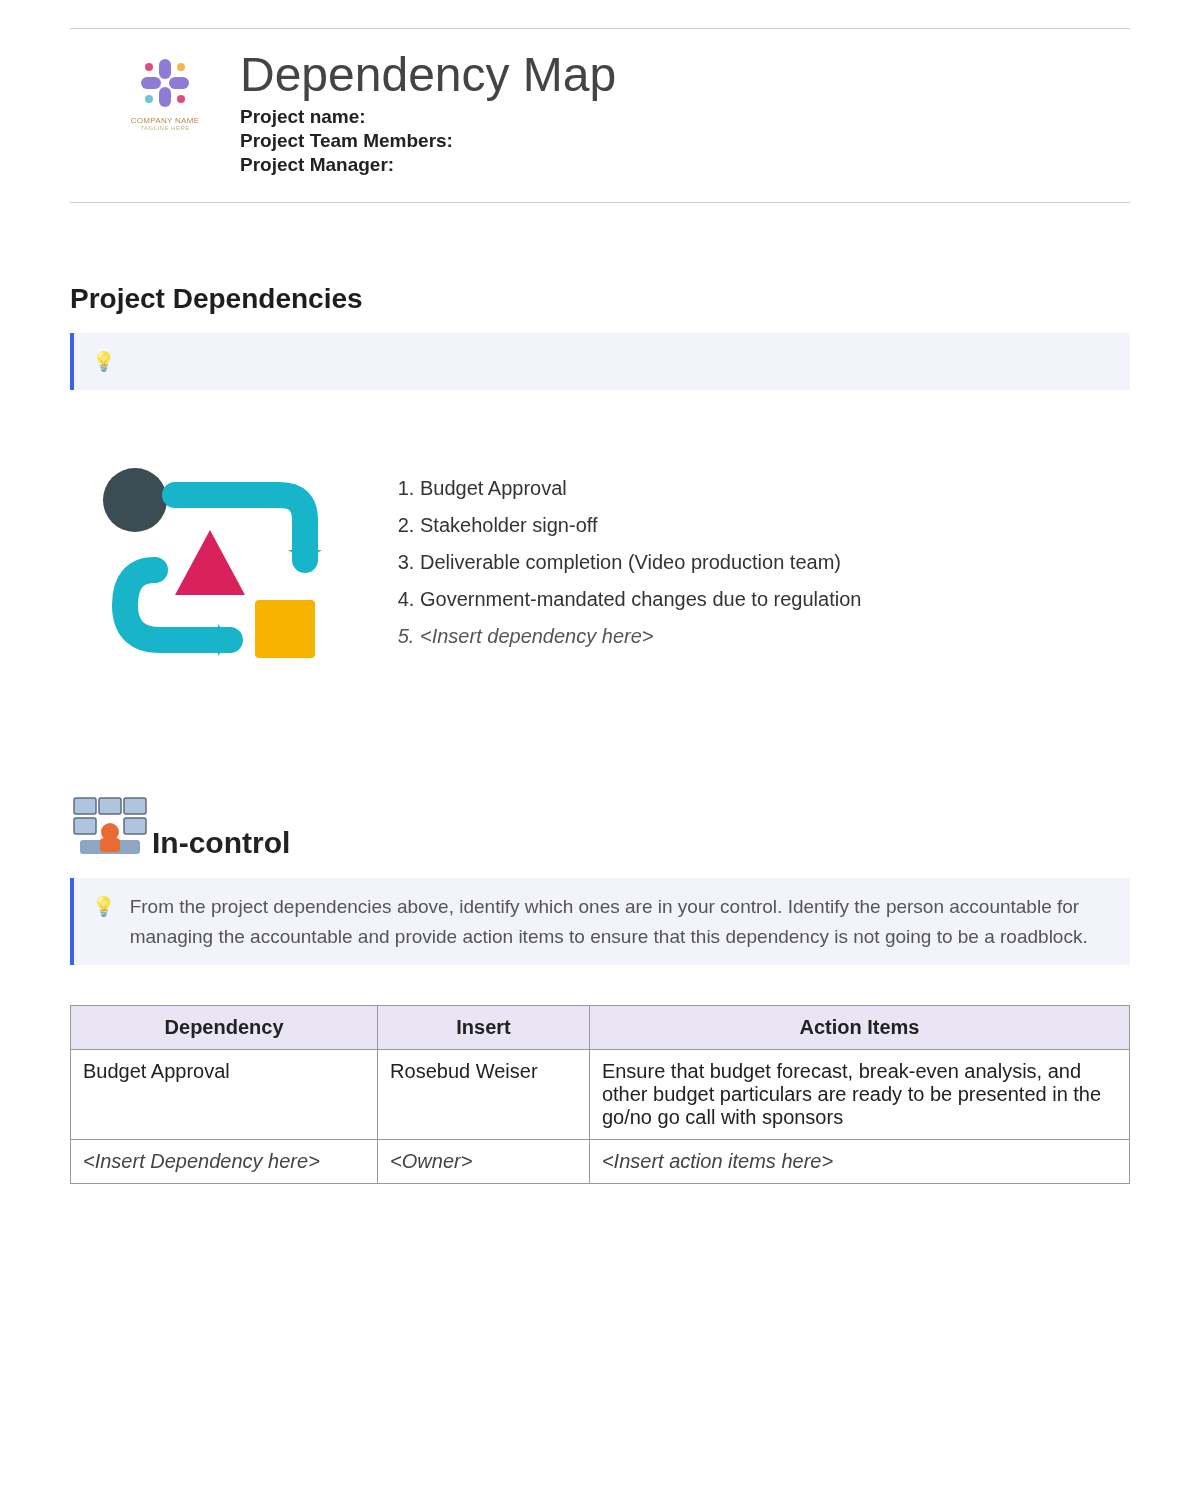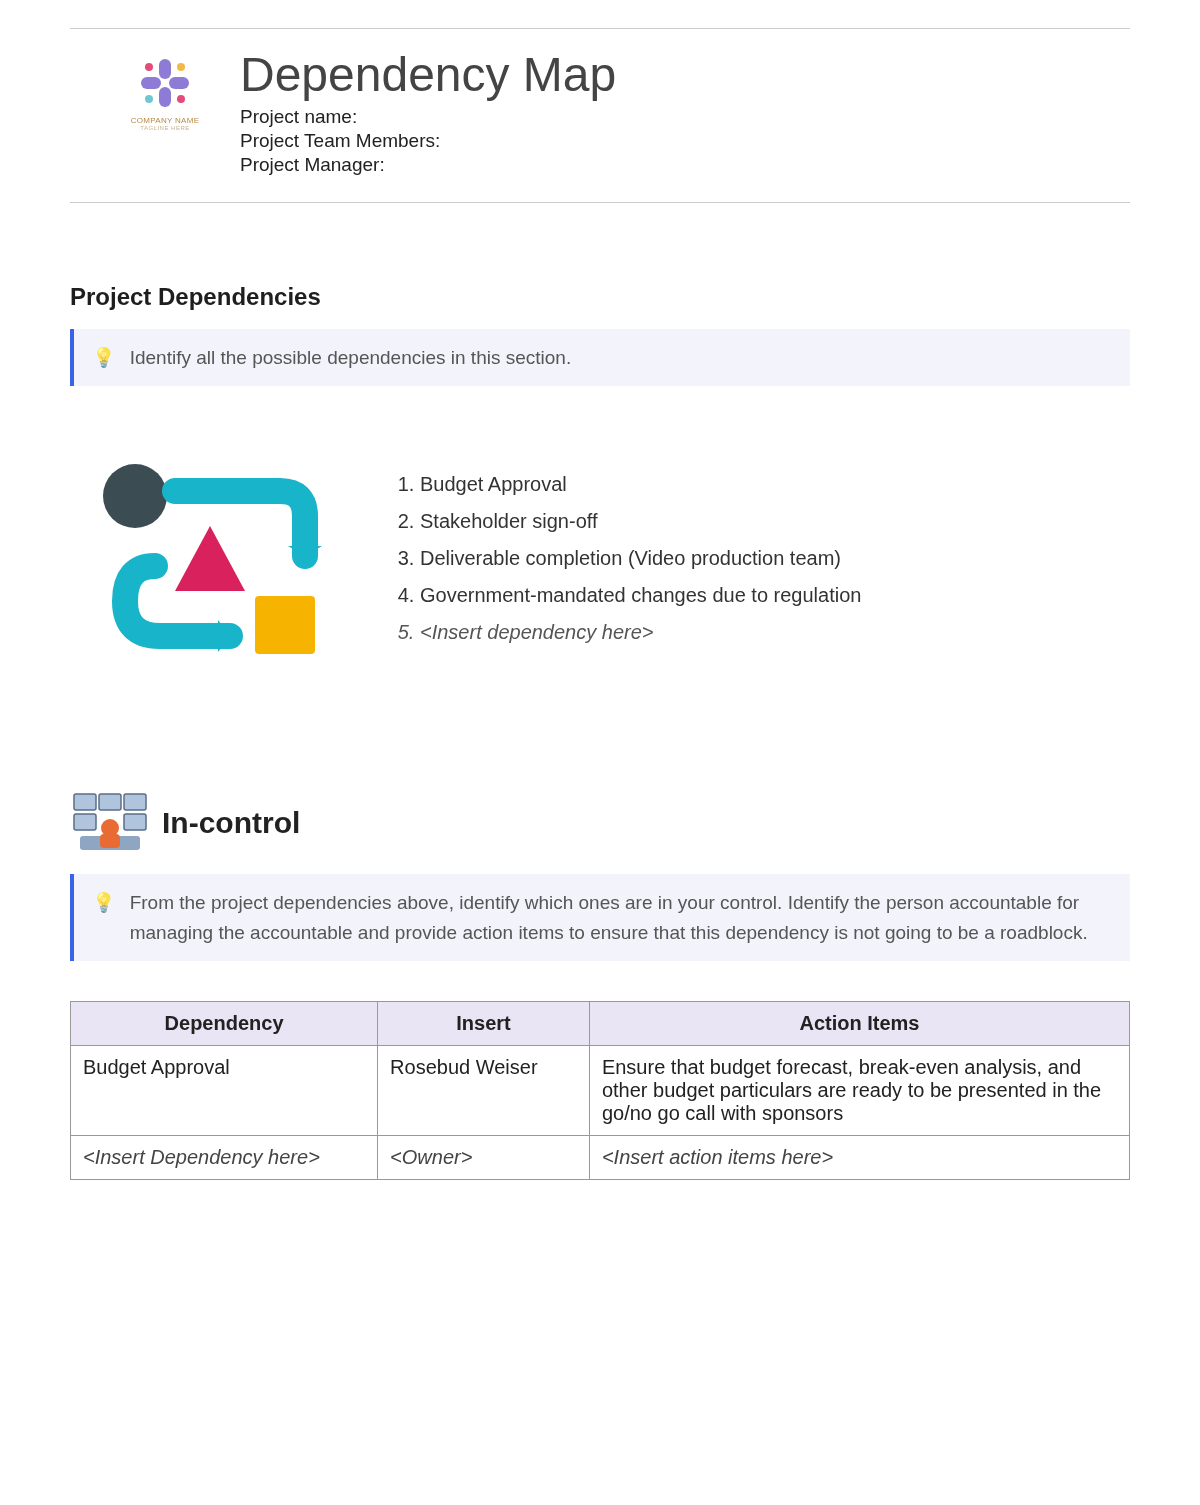--- a/index.html
+++ b/index.html
@@ -48,27 +48,27 @@
     flex:1;
   }
   .doc-title {
     font-size: 48px;
     margin: 0 0 4px 0;
     color: #444;
     font-weight: 400;
   }
   .meta-line {
     font-size: 19px;
-    font-weight: 400;
+    font-weight: 700;
     color:#222;
     margin: 2px 0;
   }
 
   .section-title {
-    font-size: 24px;
+    font-size: 28px;
     font-weight: 700;
     color:#1e1e1e;
     margin: 80px 0 18px 0;
   }
   .callout {
     border-left: 4px solid #3a63e6;
     background: #f3f4fb;
     padding: 14px 18px;
     display:flex;
     gap:14px;
@@ -93,22 +93,22 @@
     margin:0;
     padding-left: 30px;
     font-size:20px;
     color:#333;
   }
   .dep-list li { padding: 7px 0; }
   .dep-list li.placeholder { font-style: italic; color:#555;}
 
   .incontrol-head {
     display:flex;
-    align-items:center;
-    gap:12px;
+    align-items:flex-end;
+    gap:2px;
     margin-top:120px;
   }
   .incontrol-head .sec-label {
     font-size:30px;
     font-weight:700;
     color:#222;
     padding-bottom:2px;
   }
 
   table.dep-table {
@@ -160,21 +160,20 @@
       <div class="meta-line">Project Manager:</div>
     </div>
   </div>
 
   <hr class="botline">
 
   <h2 class="section-title">Project Dependencies</h2>
 
   <div class="callout">
     <span class="bulb">💡</span>
-    <span>Identify all the possible dependencies in this section.</span>
   </div>
 
   <div class="dep-row">
     <div class="dep-icon">
       <svg width="260" height="210" viewBox="0 0 260 210">
 
         <circle cx="55" cy="40" r="32" fill="#3b4c53"></circle>
 
         <polygon points="130,70 165,135 95,135" fill="#d9215d"></polygon>
 

